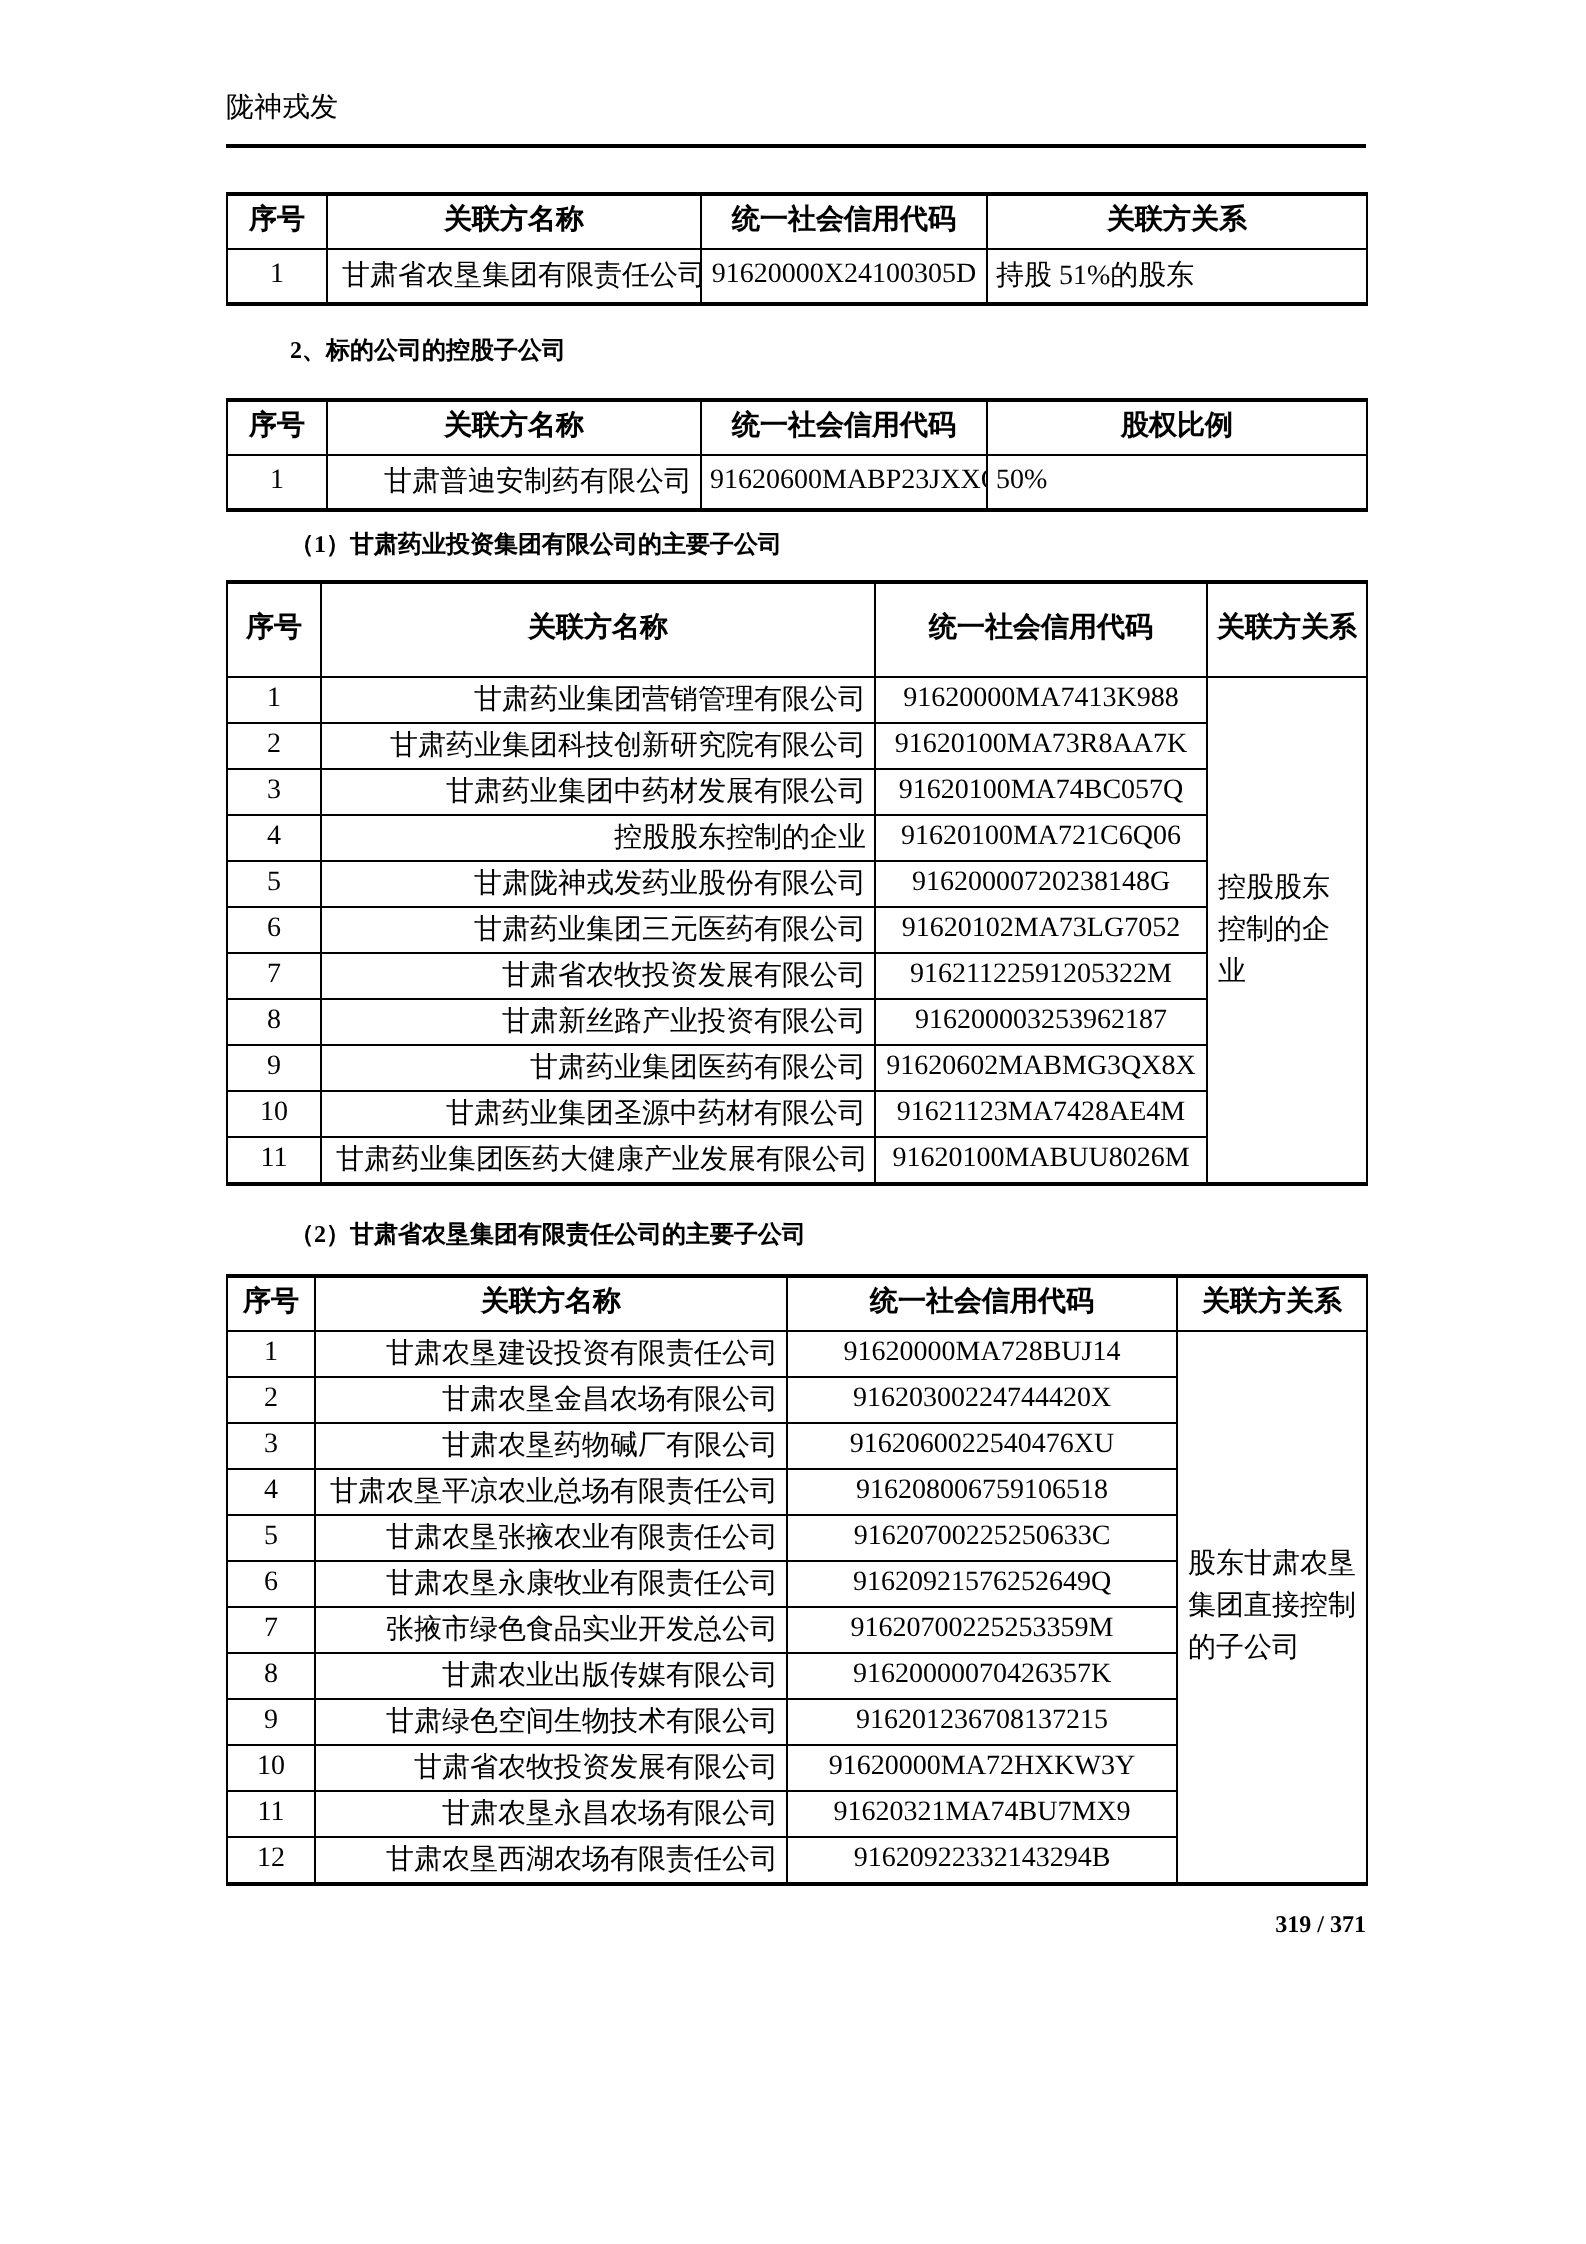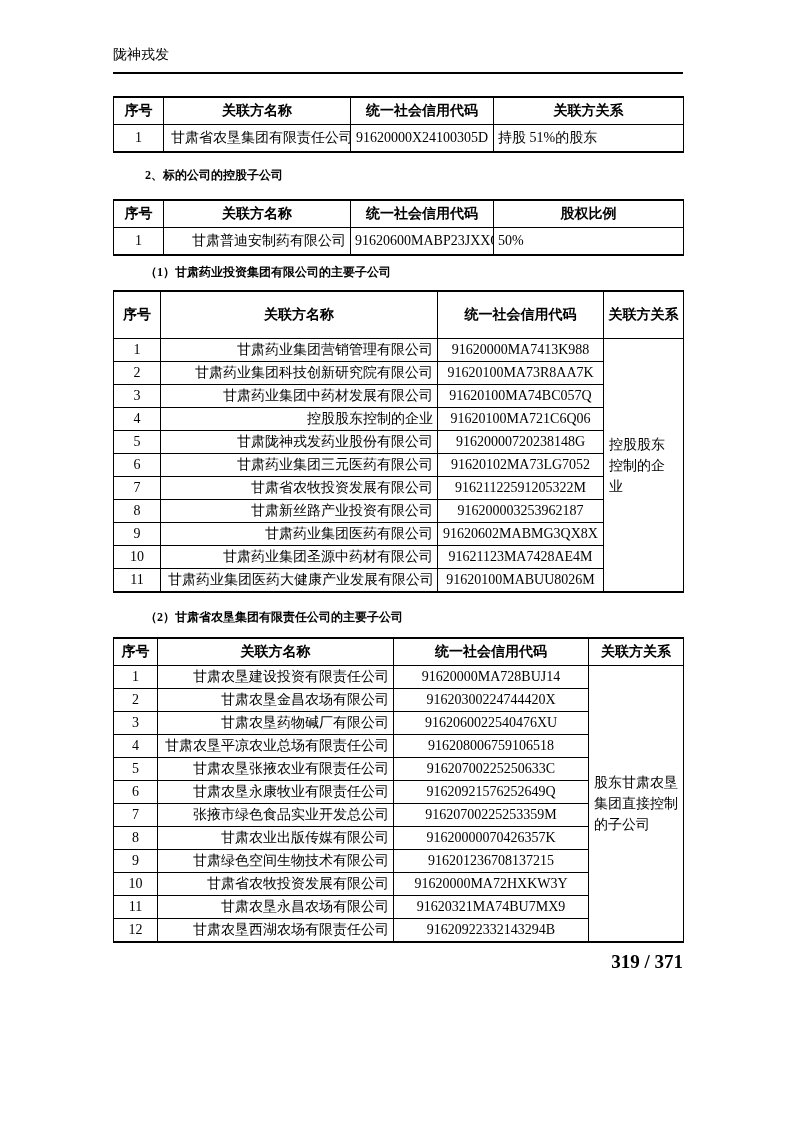--- a/index.html
+++ b/index.html
@@ -86,21 +86,21 @@
   .t12 col.co2 { width: 143px; } .t12 col.co3 { width: 190px; }
   .t3  col.co0 { width: 47px; }  .t3  col.co1 { width: 277px; }
   .t3  col.co2 { width: 166px; } .t3  col.co3 { width: 80px; }
   .t4  col.co0 { width: 44px; }  .t4  col.co1 { width: 236px; }
   .t4  col.co2 { width: 195px; } .t4  col.co3 { width: 95px; }
   
   .doc-footer {
     margin-top: 10px;
     text-align: right;
     font-weight: bold;
-    font-size: 19px;
+    font-size: 12px;
     line-height: 18px;
   }
 </style>
 </head>
 <body>
 
 <div class="page">
 
   <div class="doc-header">
     <span>陇神戎发</span>

